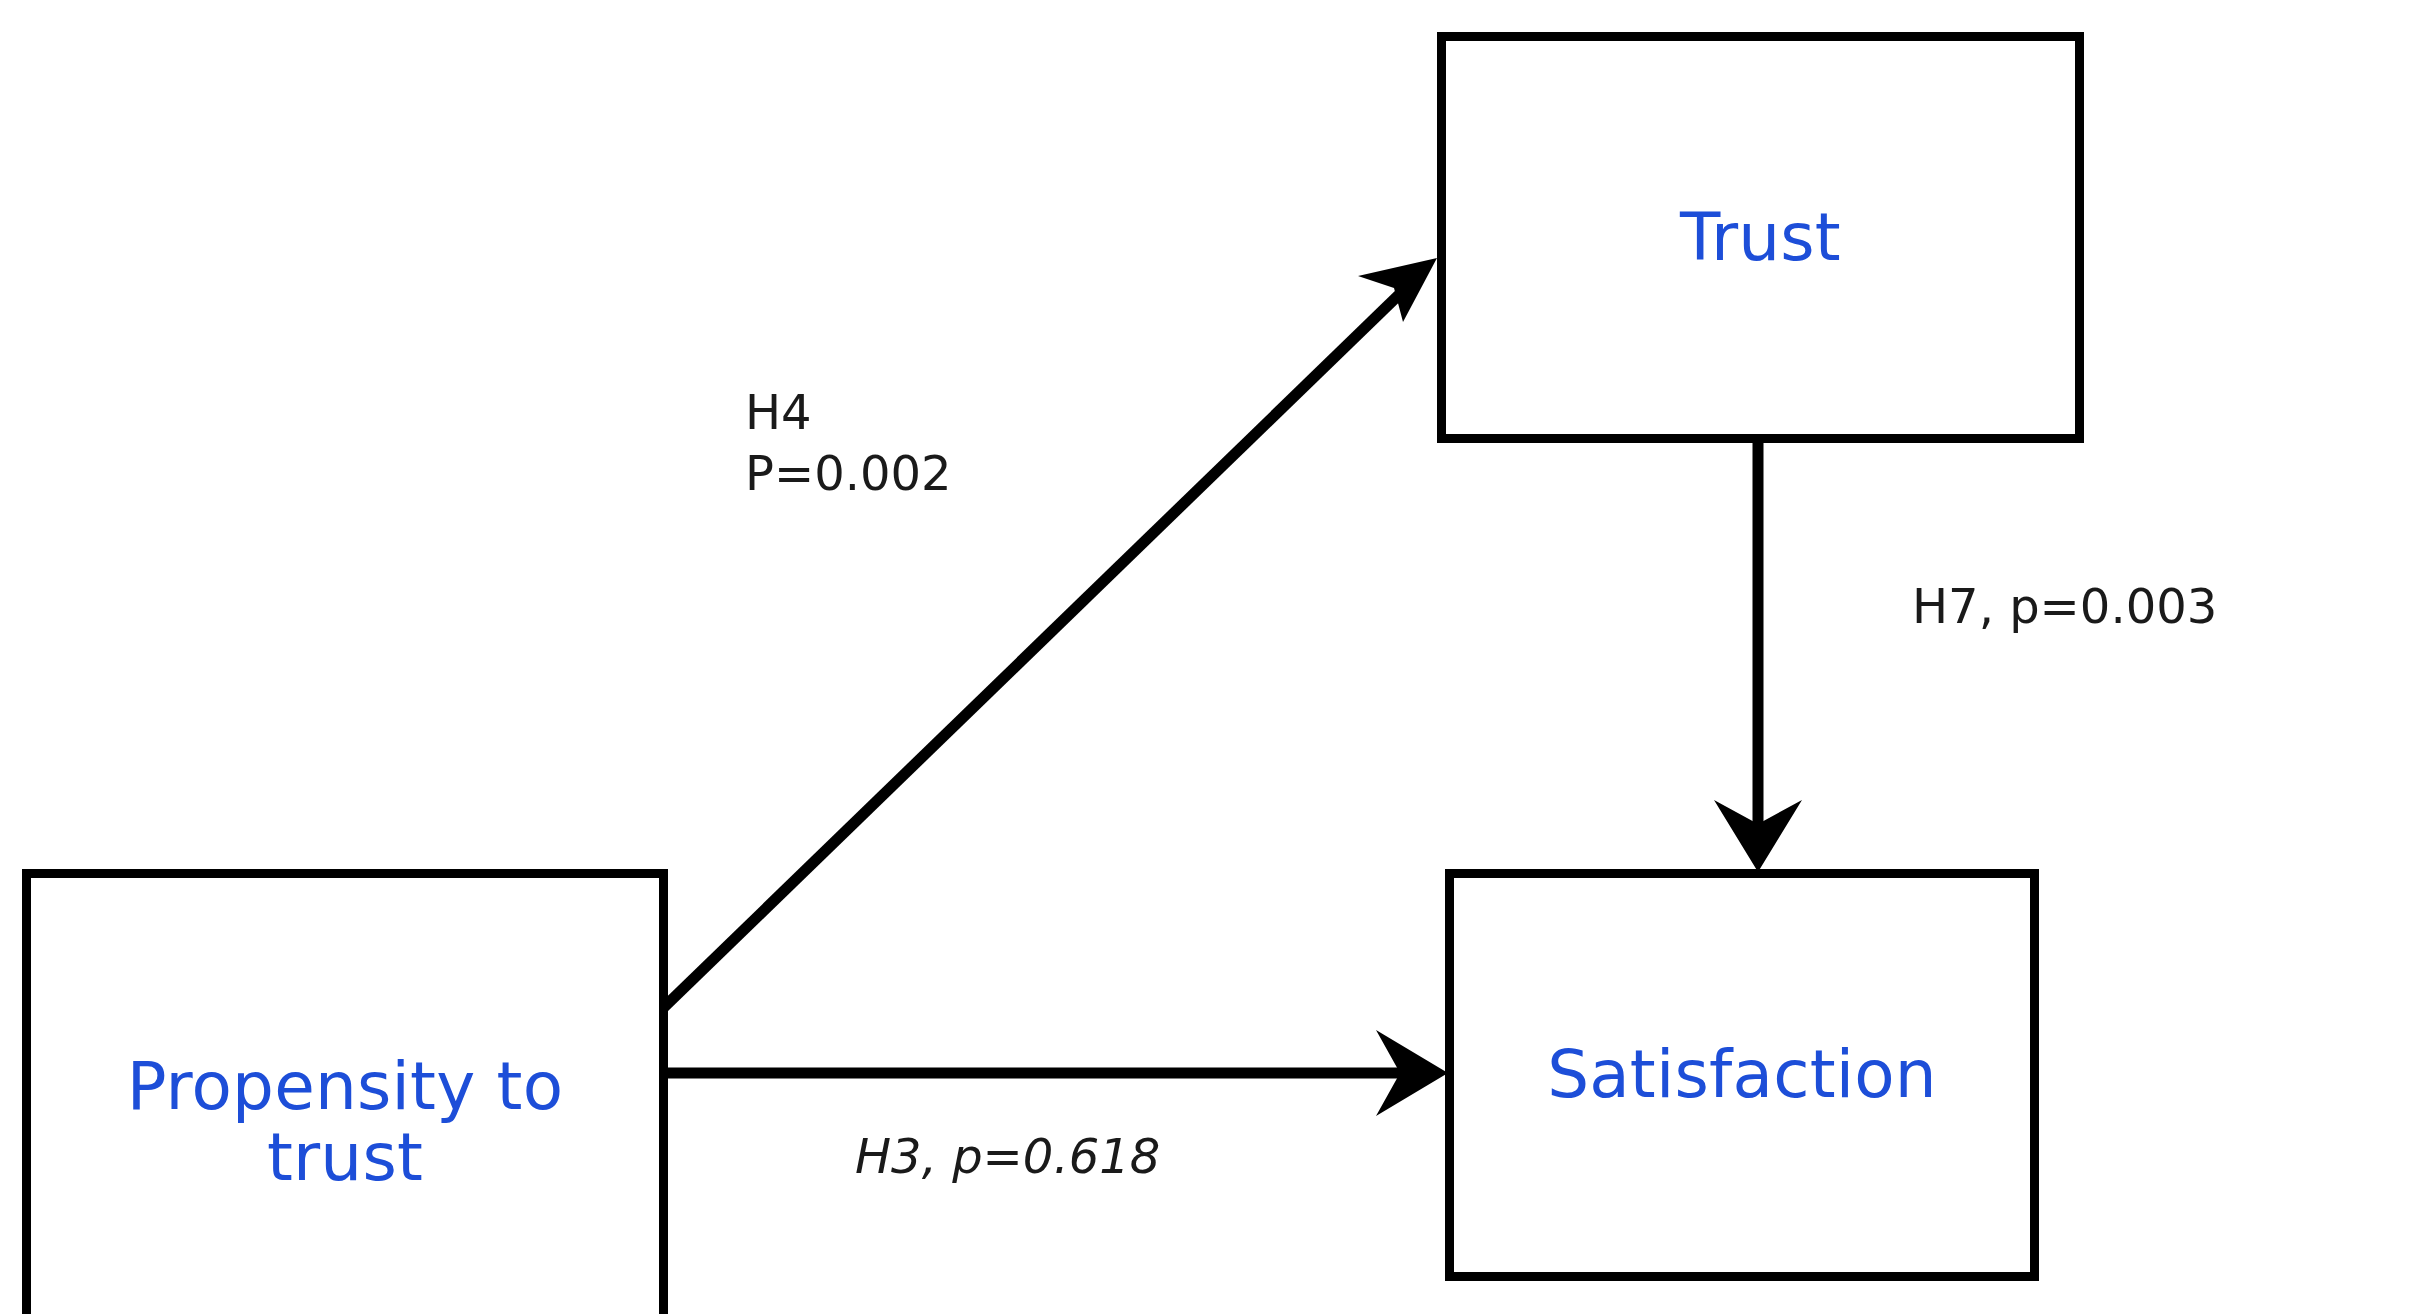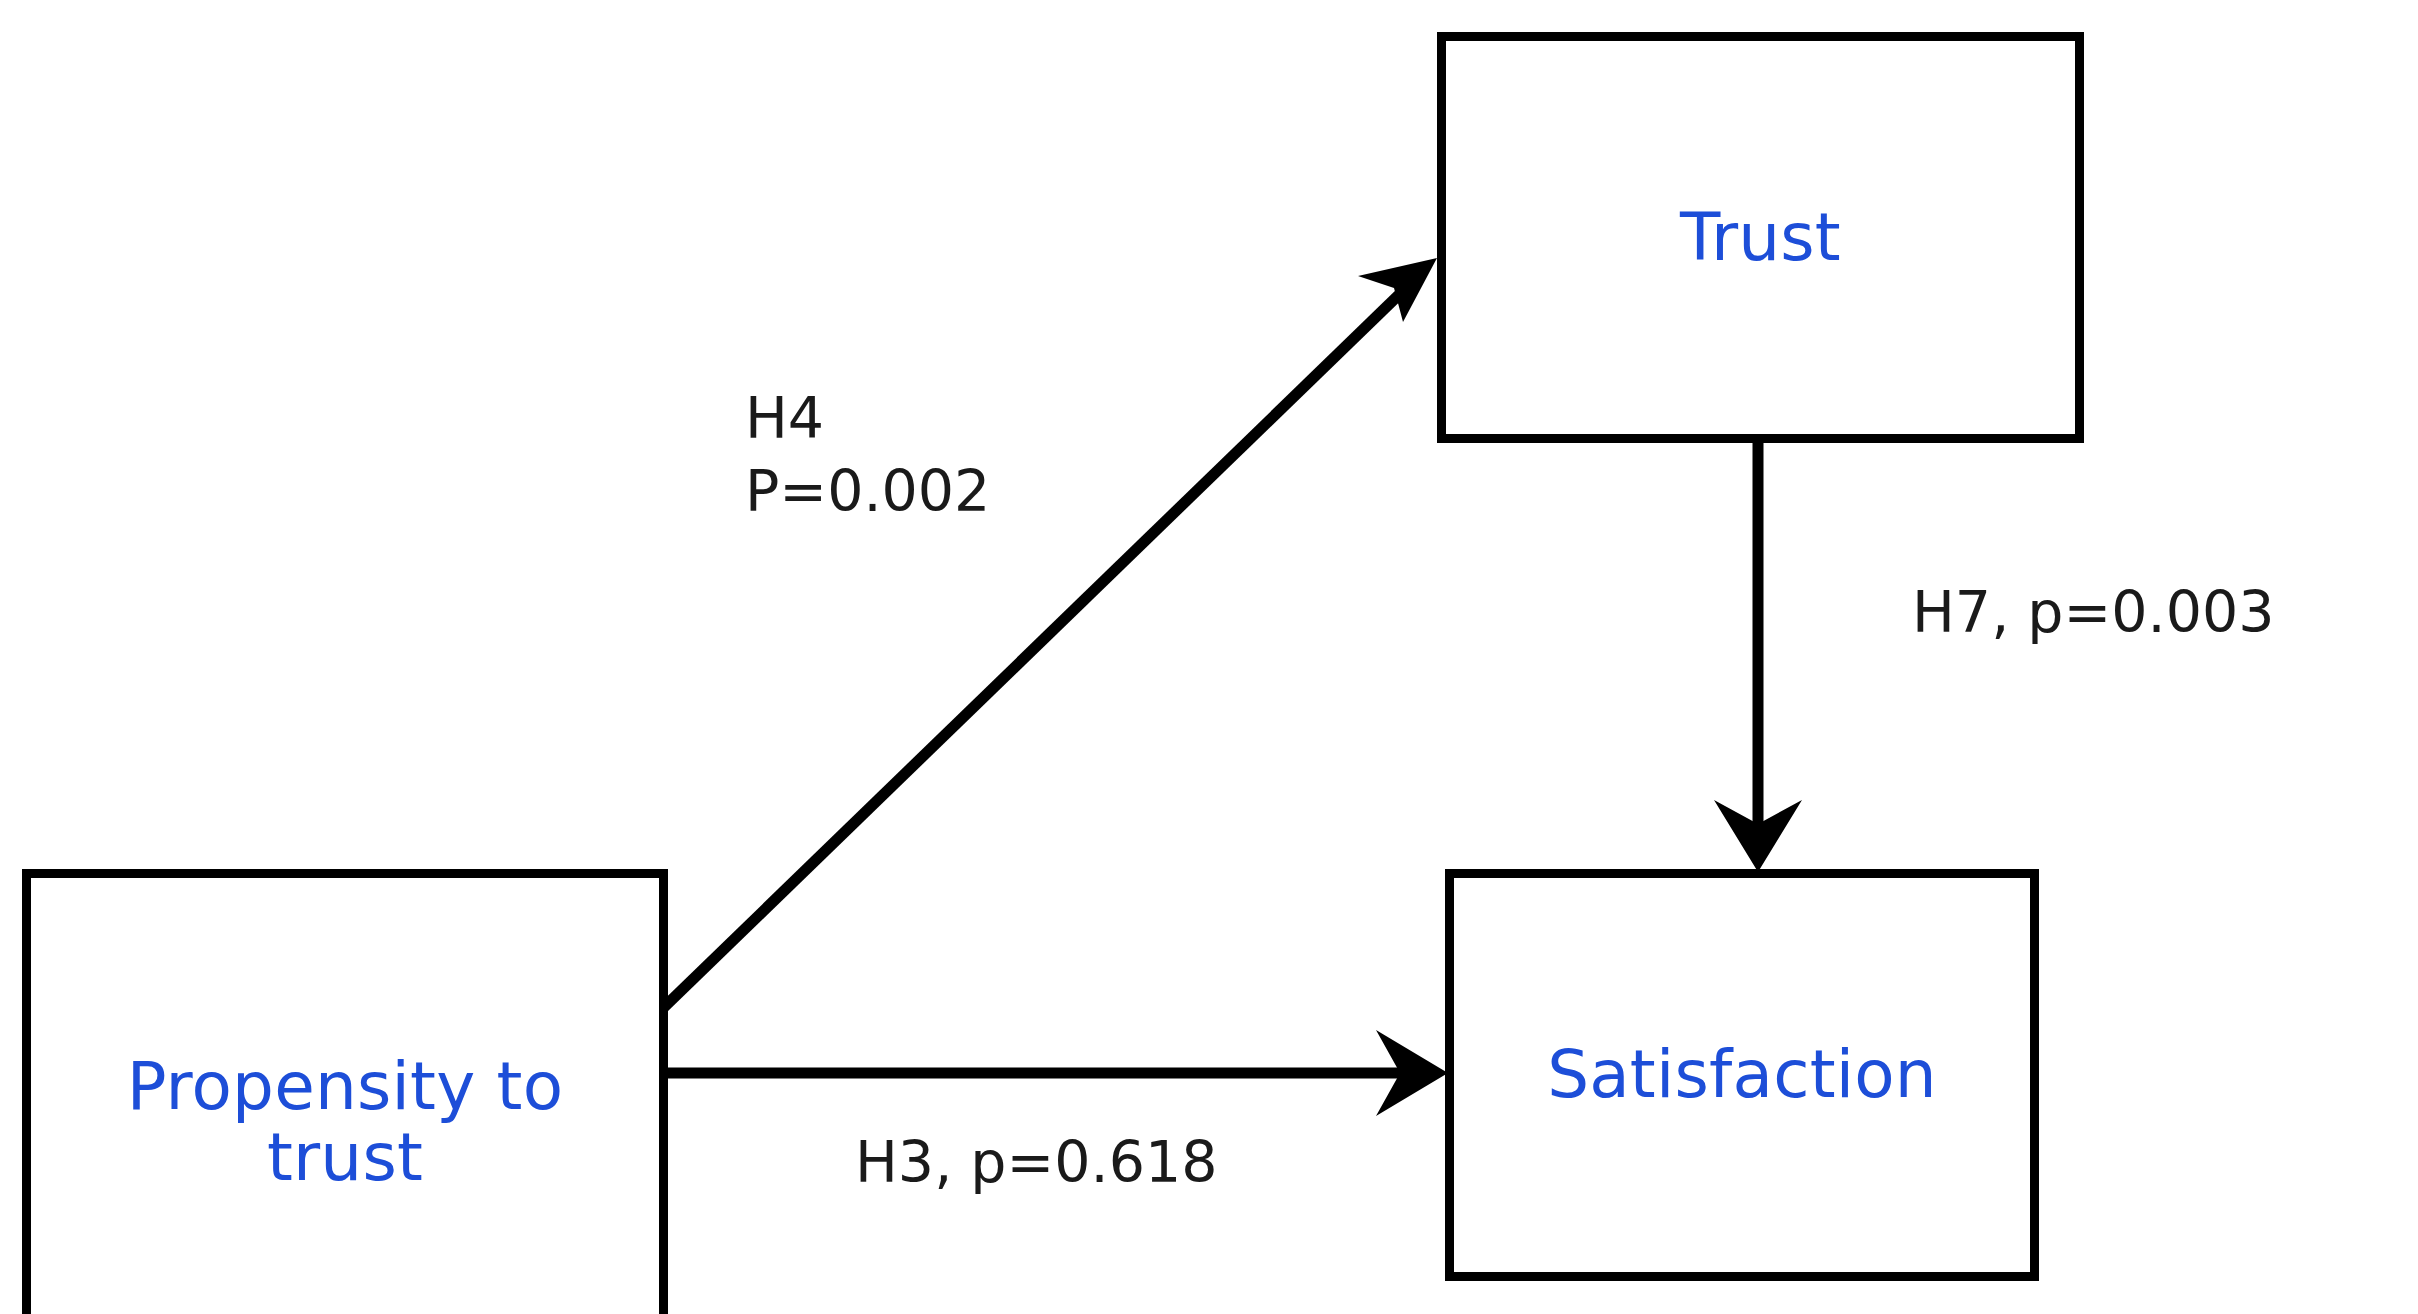--- a/index.html
+++ b/index.html
@@ -60,40 +60,41 @@
   }
   #node-satisfaction {
     left: 1445px;
     top: 869px;
     width: 594px;
     height: 412px;
     z-index: 3;
   }
   .edge-label {
     position: absolute;
-    font-size: 57px;
+    font-size: 48px;
     line-height: 1.28;
     color: #1a1a1a;
     white-space: pre-line;
     z-index: 4;
   }
   #label-h4 {
     left: 745px;
     top: 382px;
     text-align: left;
   }
   #label-h7 {
     left: 1912px;
     top: 576px;
     text-align: right;
   }
   #label-h3 {
     left: 855px;
     top: 1126px;
     text-align: left;
+    font-style: italic;
   }
 </style>
 </head>
 <body>
 
 <div id="canvas">
 
   <svg id="diagram-svg" viewBox="0 0 2418 1314" xmlns="http://www.w3.org/2000/svg">
 
     <g>

